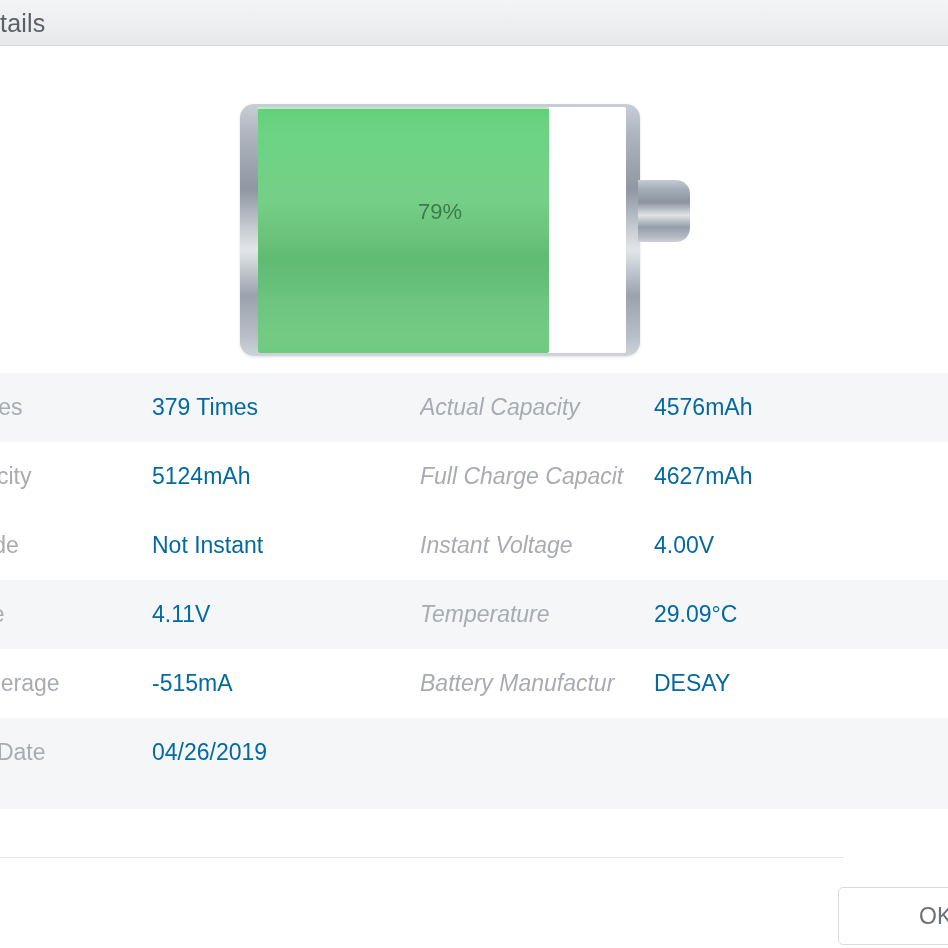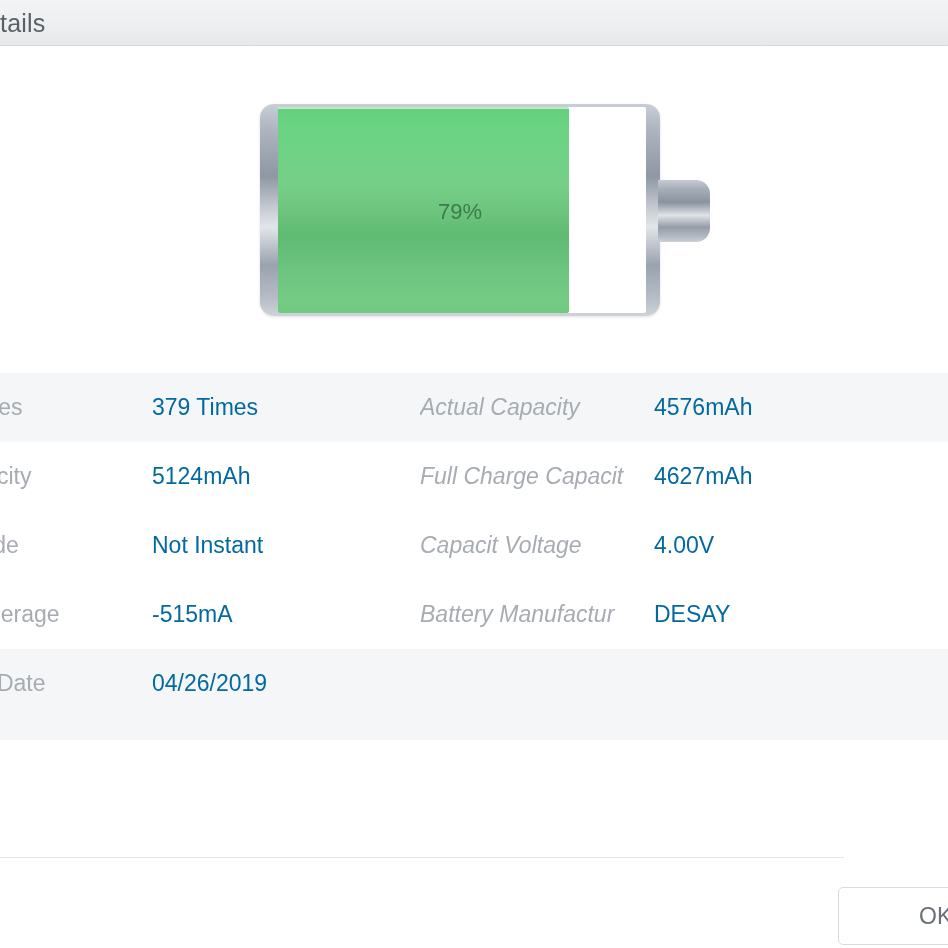--- a/index.html
+++ b/index.html
@@ -35,22 +35,22 @@
 
   
   .battery-area {
     position: absolute;
     left: 0; top: 47px;
     width: 948px; height: 320px;
     background: #ffffff;
   }
   .battery {
     position: absolute;
-    left: 260px; top: 57px;
-    width: 400px; height: 212px;
+    left: 240px; top: 57px;
+    width: 400px; height: 252px;
   }
   
   .batt-shell {
     position: absolute; inset: 0;
     border-radius: 14px;
     background:
       linear-gradient(to bottom,
         #c9ced6 0%, #aeb5bf 12%, #8e97a3 34%,
         #c9ced4 50%, #e2e6ea 58%,
         #9aa2ad 76%, #b7bec7 92%, #cfd4da 100%);
@@ -211,25 +211,35 @@
       </div>
     </div>
 
 
     <div class="row even">
       <div class="col-left">
         <div class="cell-label">e Mode</div>
         <div class="cell-value">Not Instant</div>
       </div>
       <div class="col-right">
-        <div class="cell-label">Capacit Voltage</div>
+        <div class="cell-label">Instant Voltage</div>
         <div class="cell-value">4.00V</div>
       </div>
     </div>
 
+    <div class="row odd">
+      <div class="col-left">
+        <div class="cell-label">oltage</div>
+        <div class="cell-value">4.11V</div>
+      </div>
+      <div class="col-right">
+        <div class="cell-label">Temperature</div>
+        <div class="cell-value">29.09°C</div>
+      </div>
+    </div>
 
     <div class="row even">
       <div class="col-left">
         <div class="cell-label">t Amperage</div>
         <div class="cell-value">-515mA</div>
       </div>
       <div class="col-right">
         <div class="cell-label">Battery Manufactur</div>
         <div class="cell-value">DESAY</div>
       </div>

